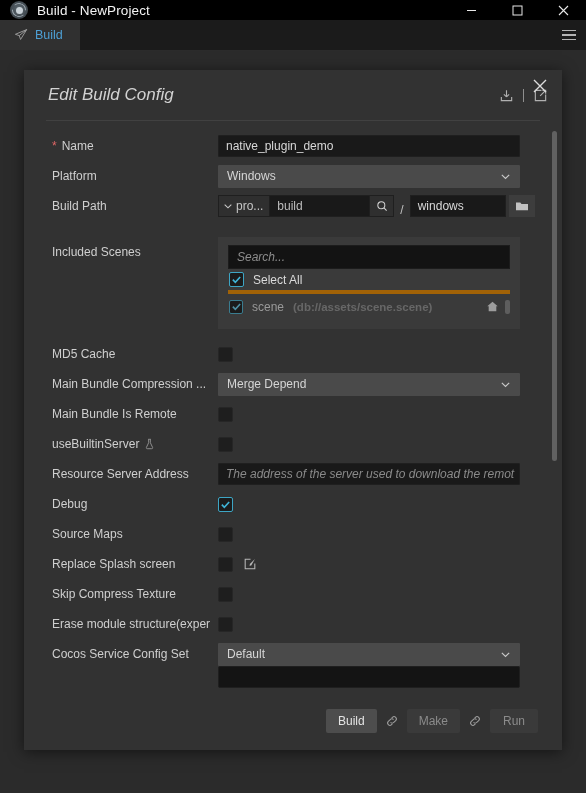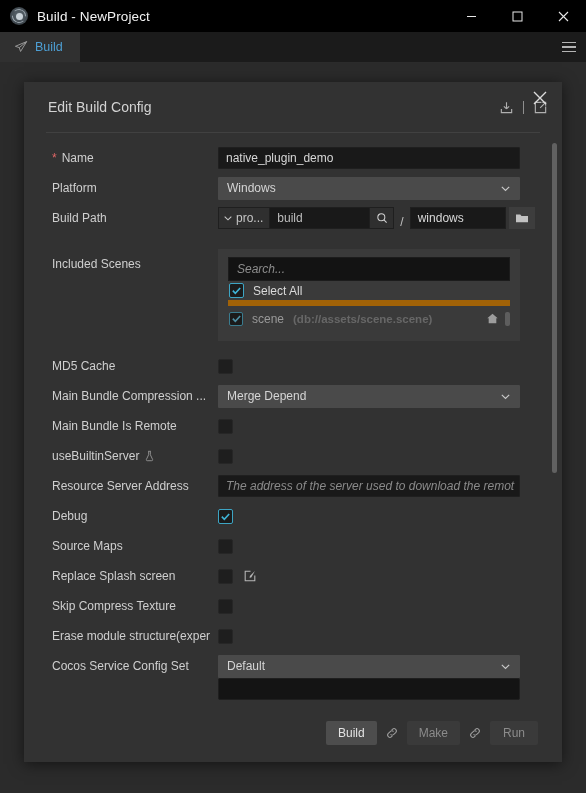--- a/index.html
+++ b/index.html
@@ -5,21 +5,21 @@
   * { box-sizing: border-box; margin: 0; padding: 0; }
   html, body {
     width: 586px; height: 793px;
     background: #2b2b2b;
     font-family: "Liberation Sans", sans-serif;
     overflow: hidden;
   }
 
   
   .titlebar {
-    height: 32px; background: #000000;
+    height: 20px; background: #000000;
     display: flex; align-items: center;
     position: relative;
   }
   .app-icon {
     width: 18px; height: 18px; margin-left: 10px; margin-right: 9px;
     border-radius: 50%;
     background: radial-gradient(circle at 50% 45%, #5e6a72 0%, #444d54 55%, #2e3439 100%);
     position: relative; flex: none;
   }
   .app-icon::before {
@@ -70,21 +70,21 @@
     width: 538px; height: 680px;
     background: #323232;
     box-shadow: 0 2px 14px rgba(0,0,0,.55);
     overflow: hidden;
   }
 
   .dlg-head {
     height: 50px; display: flex; align-items: center;
     padding: 0 0 0 24px; position: relative;
   }
-  .dlg-title { color: #d2d2d2; font-size: 14px; }
+  .dlg-title { color: #d2d2d2; font-size: 17px; font-style: italic; }
   .dlg-head-actions {
     margin-left: auto; display: flex; align-items: center; gap: 9px;
     padding-right: 14px;
   }
   .hicon { width: 15px; height: 15px; color: #b0b0b0; display: block; }
   .hdiv { width: 1px; height: 13px; background: #8f8f8f; }
   .dlg-close {
     position: absolute; right: 12px; top: 6px;
     width: 20px; height: 20px; color: #dcdcdc;
   }
@@ -174,21 +174,21 @@
   }
   .scenes-search {
     height: 24px; background: #131313; border: 1px solid #1c1c1c;
     color: #8d8d8d; font-size: 12px; font-style: italic;
     padding: 0 8px; display: flex; align-items: center;
   }
   .scenes-row {
     display: flex; align-items: center; gap: 9px;
     height: 25px; padding-left: 1px;
   }
-  .scenes-row.sep { border-bottom: 6px solid #a16207; }
+  .scenes-row.sep { border-bottom: 4px solid #a16207; }
   .scenes-label { color: #dadada; font-size: 12px; }
   .scenes-label.dim { color: #999999; font-weight: normal; font-size: 12px; }
   .scenes-sub { color: #676767; font-size: 11.5px; font-weight: bold; }
   .scene-right { margin-left: auto; display: flex; align-items: center; gap: 6px; }
   .home-ico { width: 13px; height: 13px; color: #9d9d9d; display: block; }
   .mini-scroll { width: 5px; height: 14px; background: #5e5e5e; border-radius: 2px; }
 
   
   .cb {
     width: 15px; height: 15px; background: #1e1e1e;

